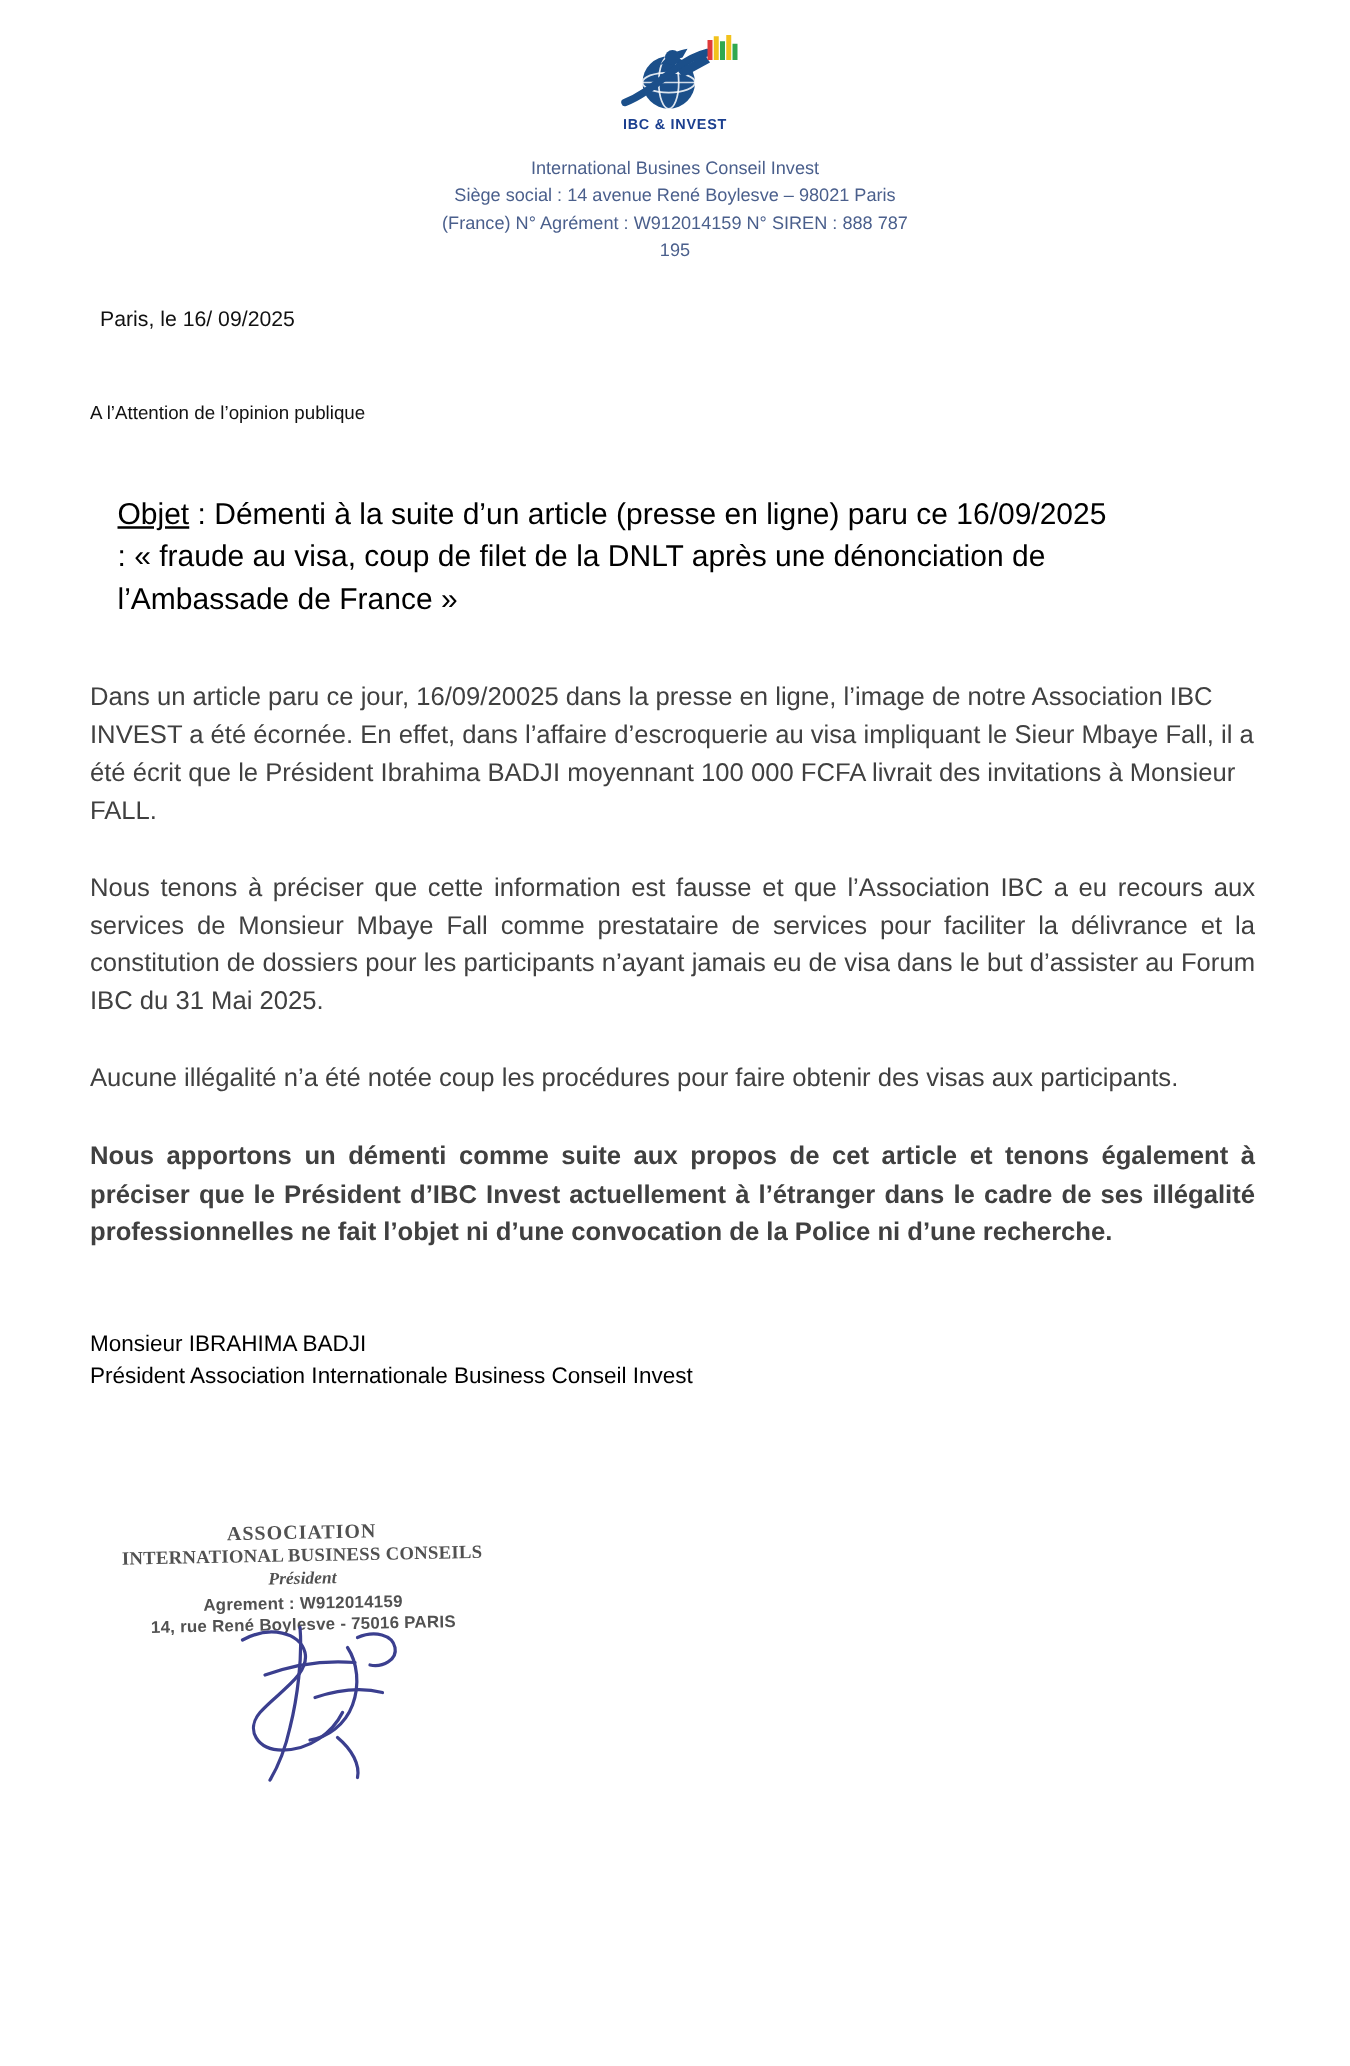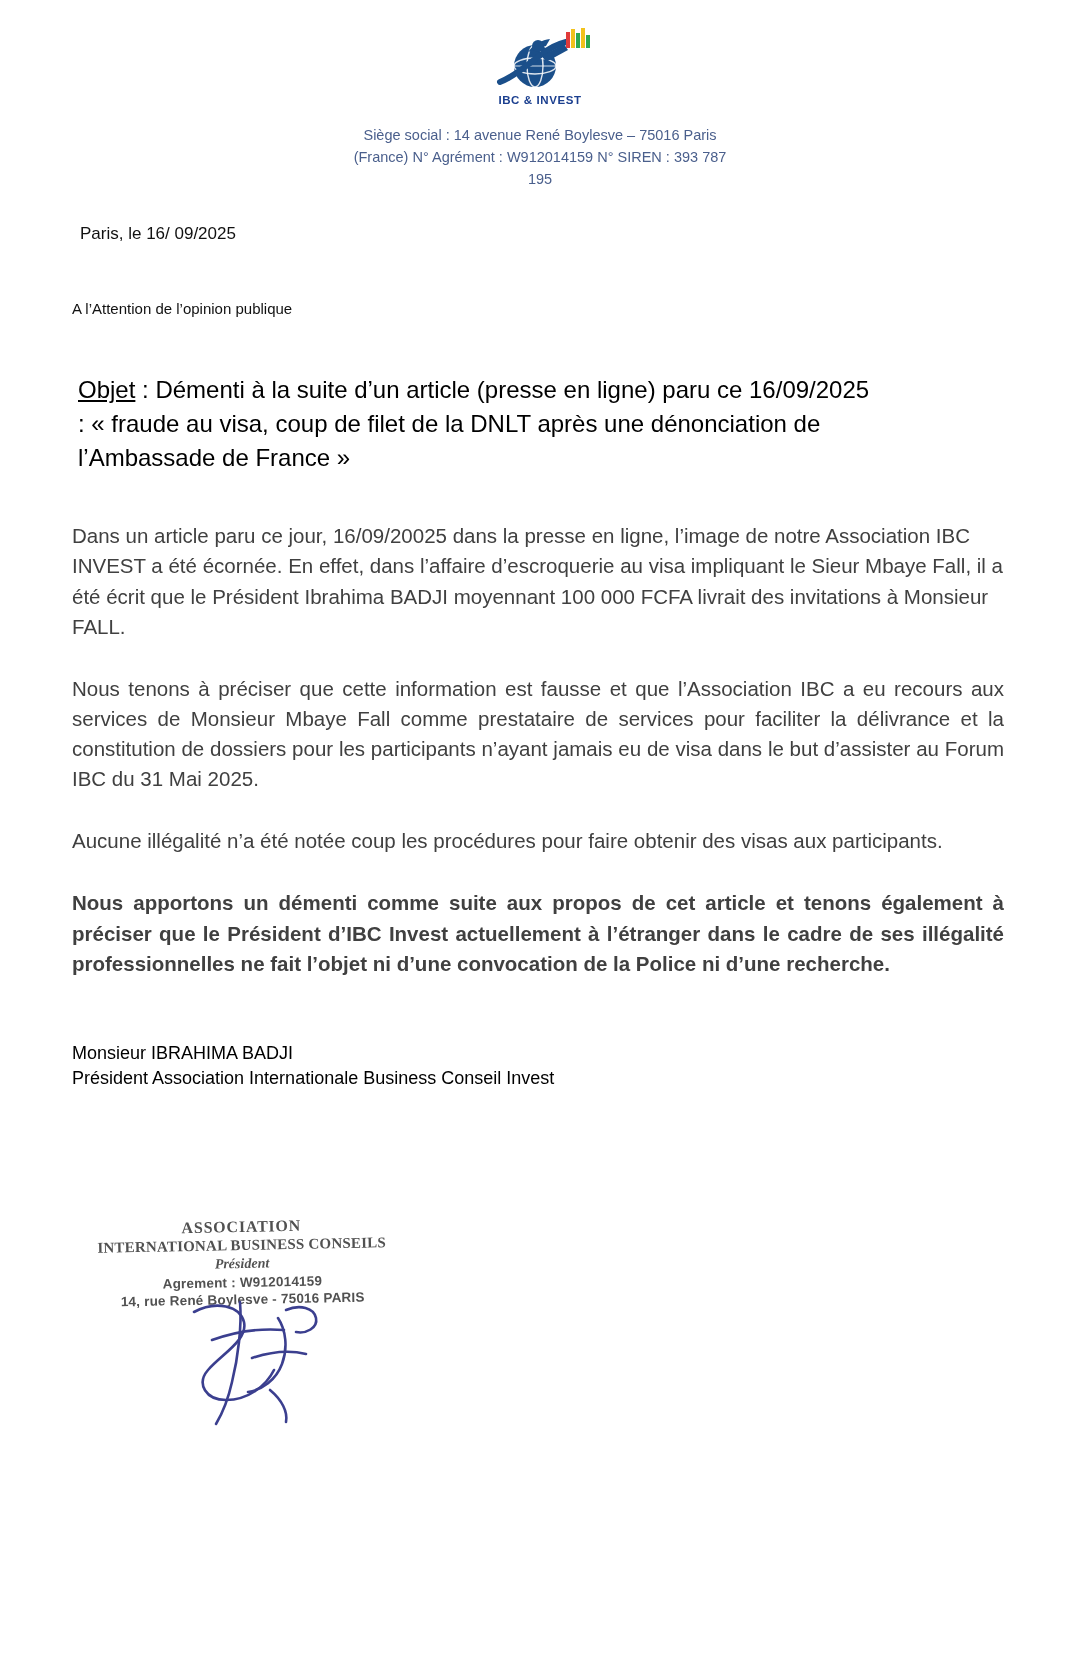--- a/index.html
+++ b/index.html
@@ -66,21 +66,21 @@
     margin-left: 0px;
     color: #111;
   }
 
   .objet {
     margin-top: 56px;
     font-size: 24px;
     line-height: 1.42;
     color: #000;
     max-width: 800px;
-    margin-left: 6px;
+    margin-left: 22px;
   }
   .objet u { text-decoration: underline; text-underline-offset: 2px; }
 
   .para {
     font-size: 20.5px;
     line-height: 1.47;
     margin-top: 32px;
     color: #404040;
   }
   .para.justify { text-align: justify; }
@@ -193,22 +193,23 @@
         <rect x="86" y="6" width="4" height="16" fill="#e03a3a"></rect>
         <rect x="91" y="3" width="4" height="19" fill="#f2c21c"></rect>
         <rect x="96" y="7" width="4" height="15" fill="#2fa84f"></rect>
         <rect x="101" y="2" width="4" height="20" fill="#f2c21c"></rect>
         <rect x="106" y="9" width="4" height="13" fill="#2fa84f"></rect>
       </svg>
       <div class="logo-caption">IBC &amp; INVEST</div>
     </div>
 
     <div class="header-address">
-      <div>Siège social : 14 avenue René Boylesve – 75016 Paris</div>
-      <div>(France) N° Agrément : W912014159 N° SIREN : 393 787</div>
+      <div>International Busines Conseil Invest</div>
+      <div>Siège social : 14 avenue René Boylesve – 98021 Paris</div>
+      <div>(France) N° Agrément : W912014159 N° SIREN : 888 787</div>
       <div>195</div>
     </div>
   </div>
 
   <div class="body-area">
 
     <div class="date-line">Paris, le 16/ 09/2025</div>
 
     <div class="attention">A l’Attention de l’opinion publique</div>
 

